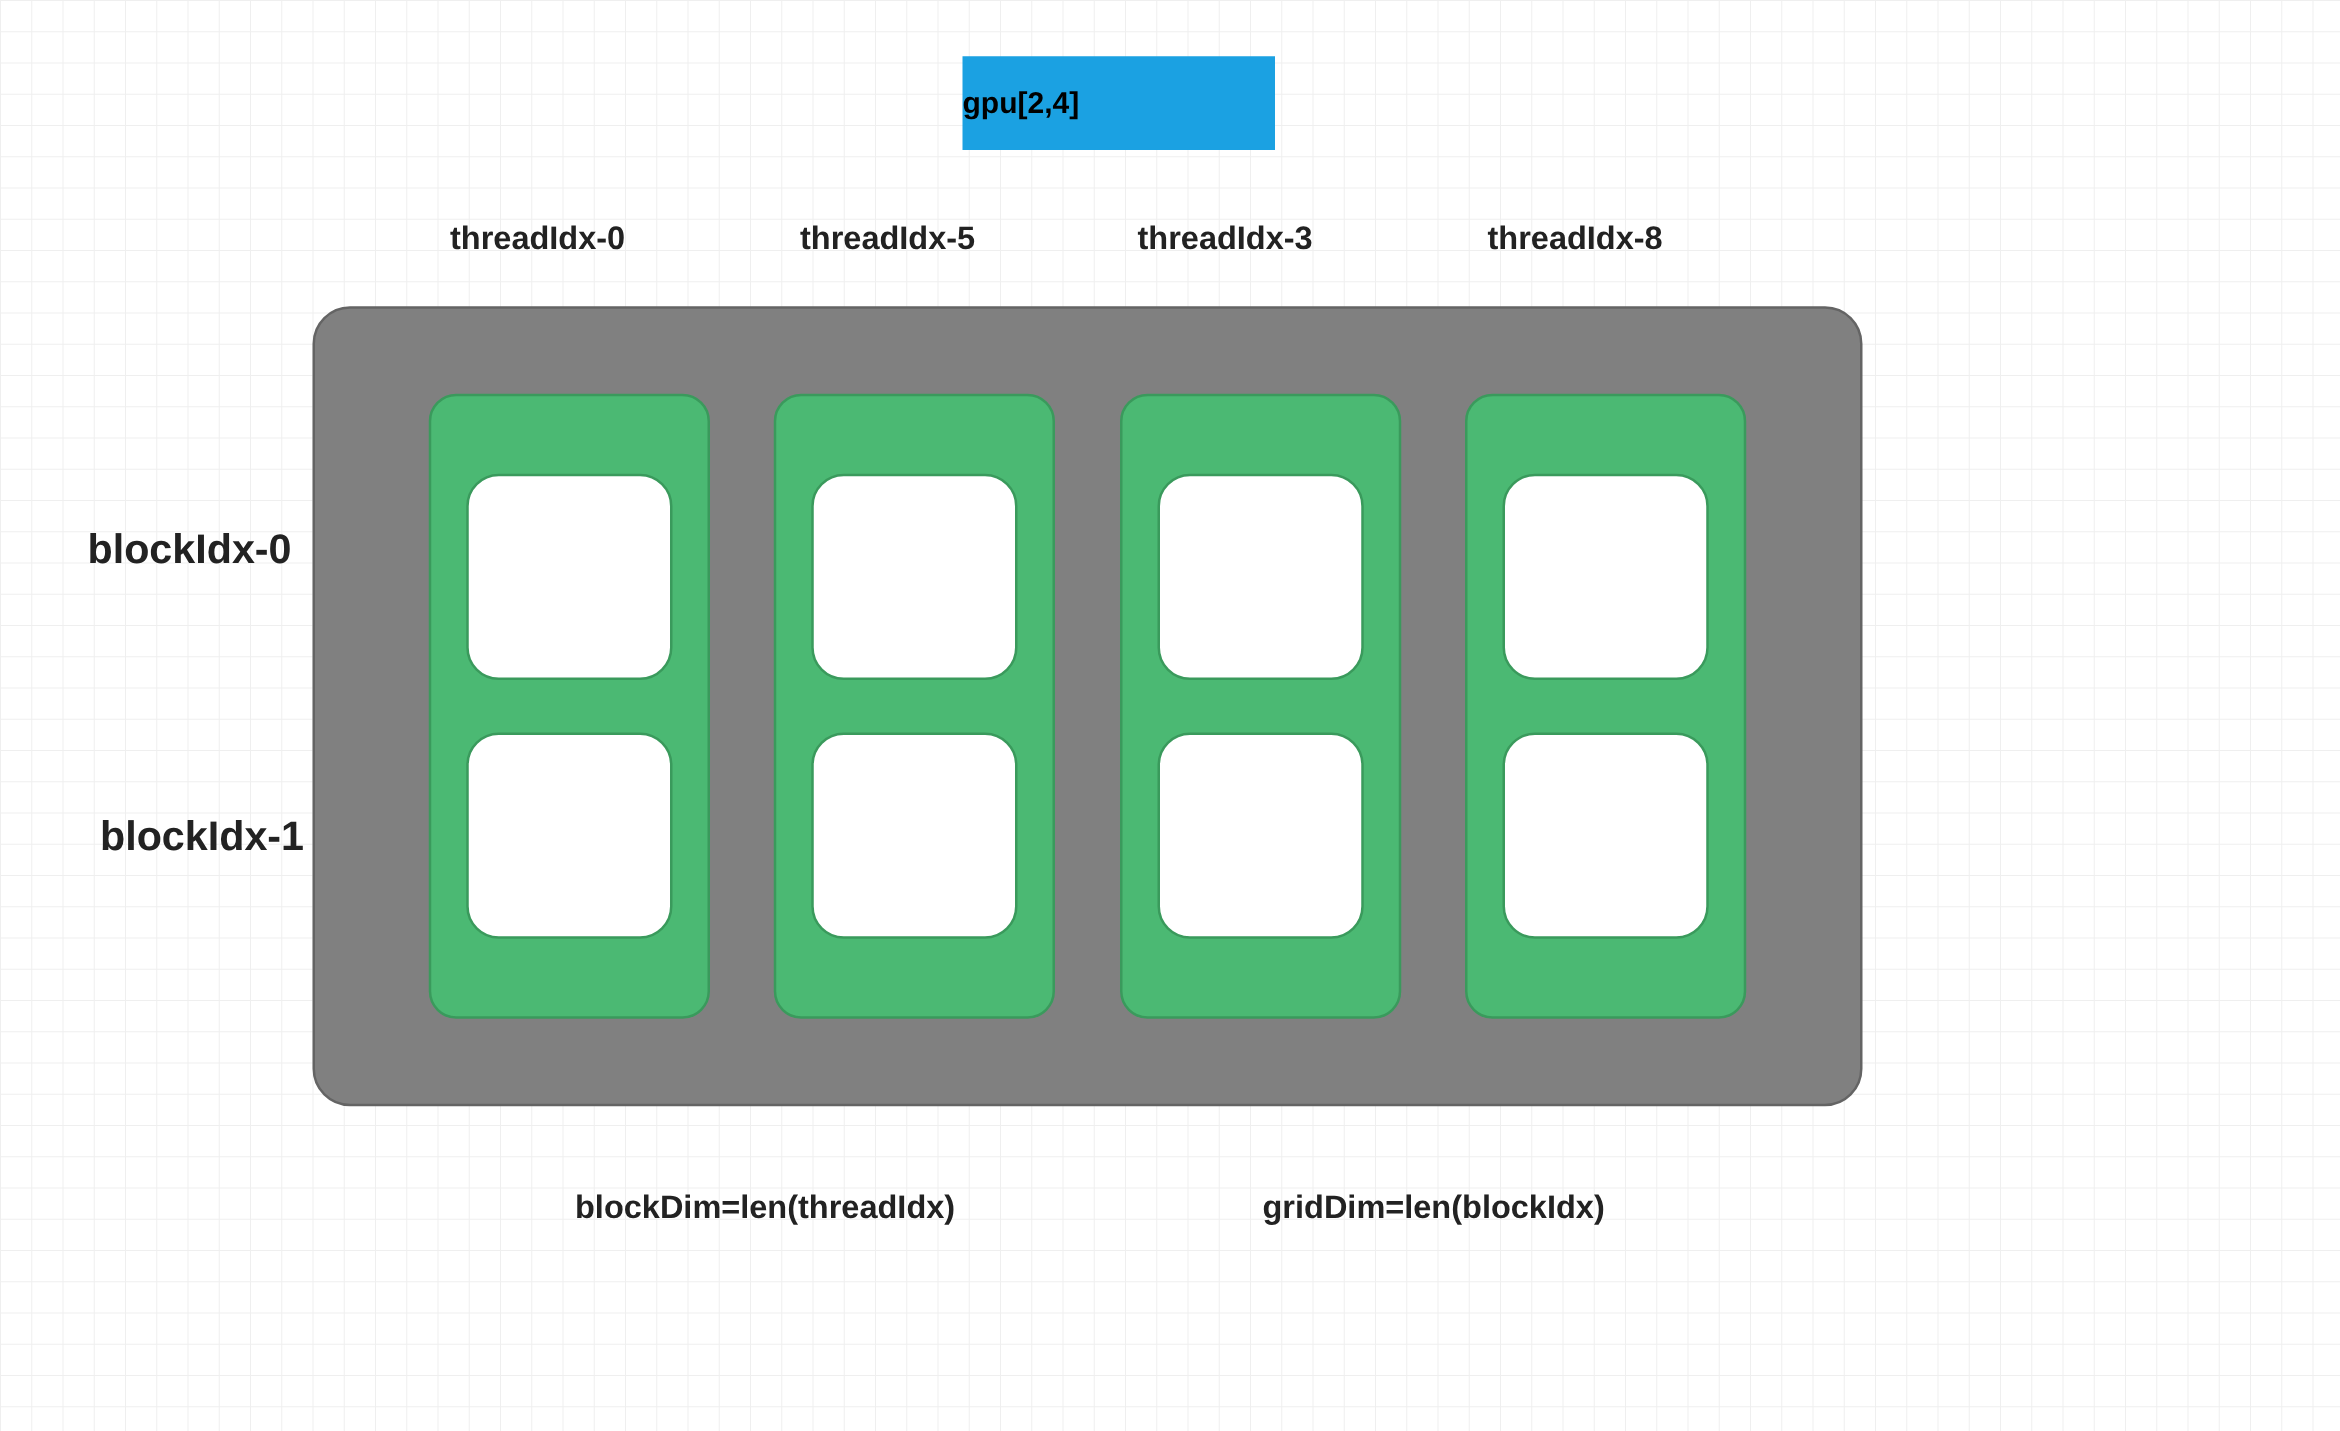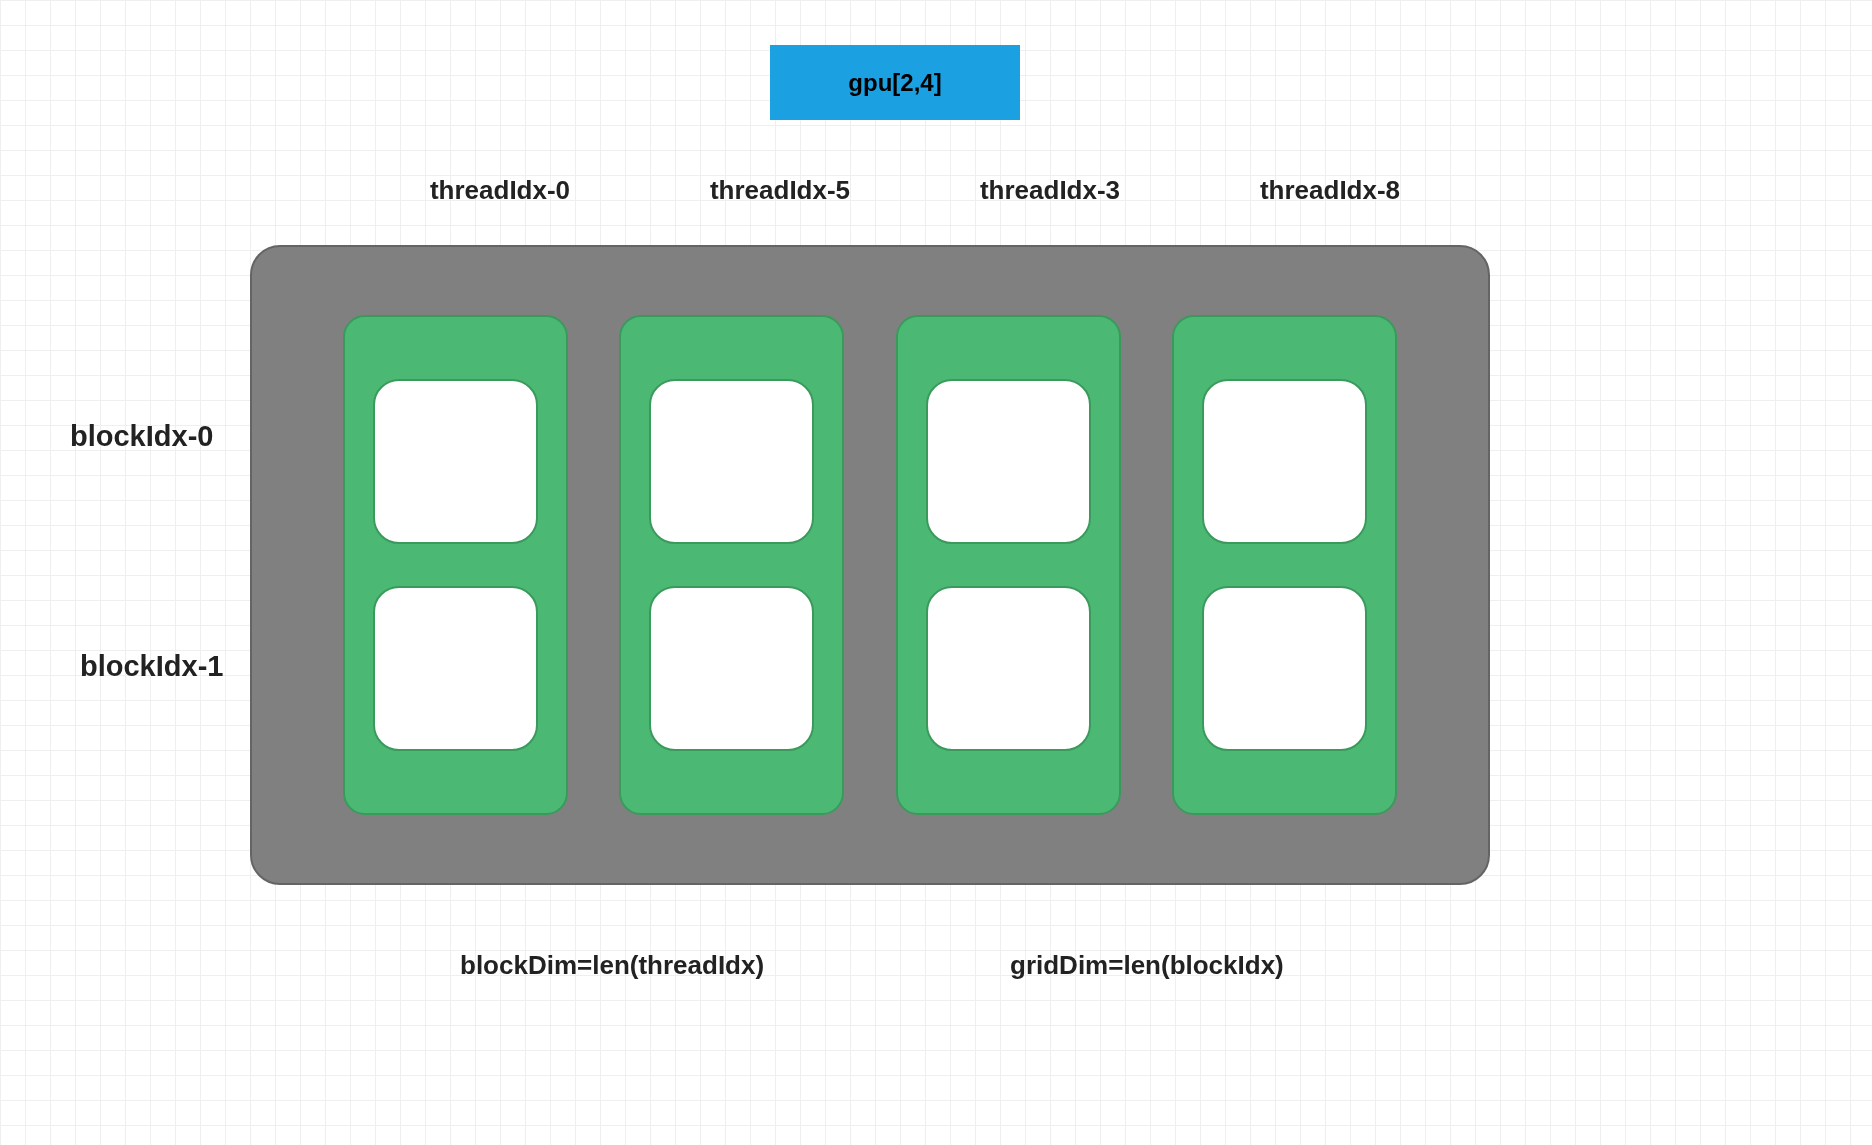--- a/index.html
+++ b/index.html
@@ -24,34 +24,33 @@
     left: 770px;
     top: 45px;
     width: 250px;
     height: 75px;
     background: #1ba1e2;
     color: #000;
     font-weight: 700;
     font-size: 24px;
     display: flex;
     align-items: center;
-    justify-content: center;
+    justify-content: flex-start;
   }
   .thread-header {
     position: absolute;
     top: 175px;
     font-weight: 700;
     font-size: 26px;
     width: 280px;
-    text-align: center;
   }
   .block-label {
     position: absolute;
     font-weight: 700;
-    font-size: 29px;
+    font-size: 33px;
     text-align: right;
   }
   .gpu-box {
     position: absolute;
     left: 250px;
     top: 245px;
     width: 1240px;
     height: 640px;
     background: #808080;
     border: 2px solid #646464;

